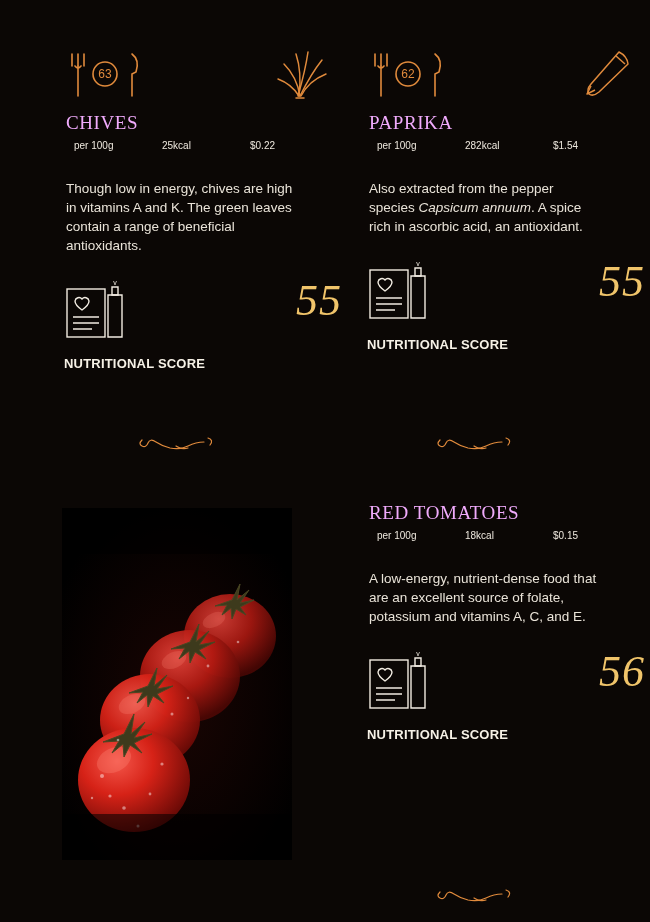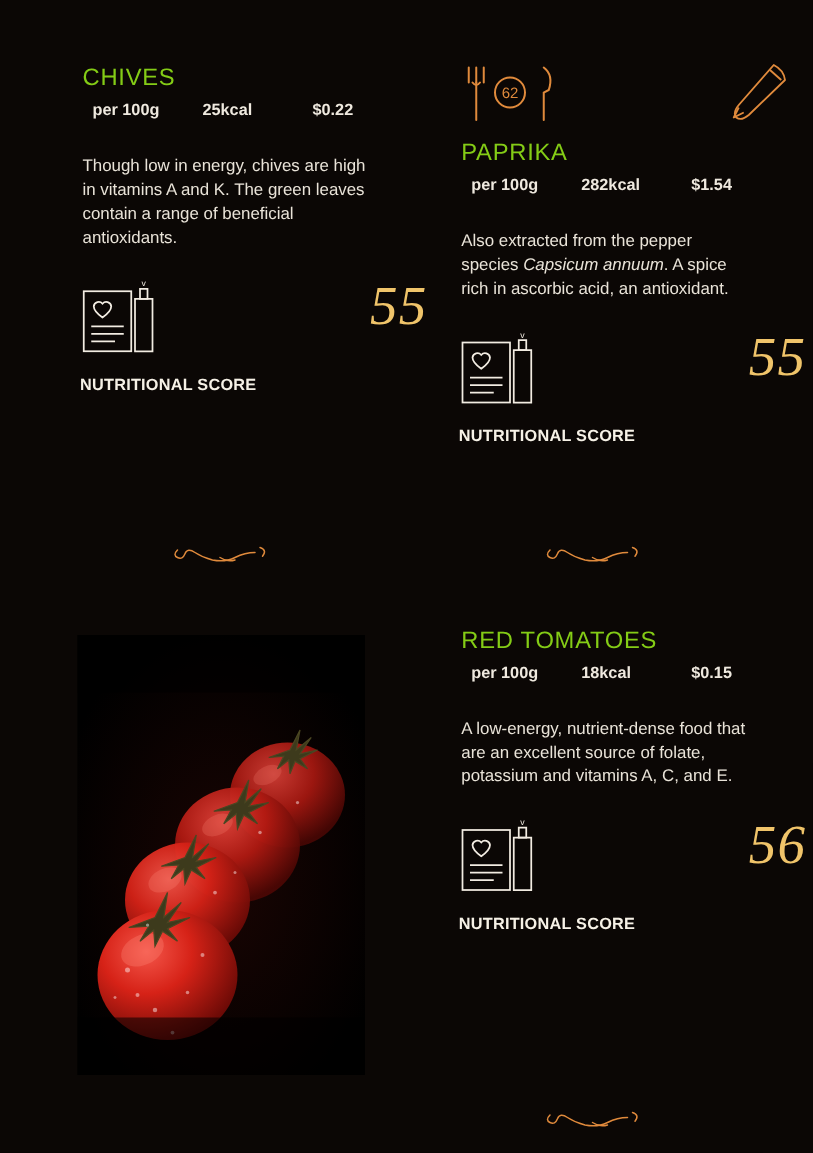--- a/index.html
+++ b/index.html
@@ -49,31 +49,31 @@
   }
   .score-badge-text {
     font-size: 12px;
     fill: #e08a3c;
   }
 
   
   .title {
     font-size: 19px;
     letter-spacing: 0.6px;
-    color: #84cc16;
+    color: #f0abfc;
     margin: 2px 0 6px 4px;
     font-weight: 400;
+    font-family: Liberation Serif, serif;
   }
   .meta {
     margin-left: 12px;
-    font-size: 13px;
+    font-size: 10px;
     color: #efe9df;
     display: flex;
     gap: 26px;
-    font-weight: bold;
   }
   .meta .m-serv { min-width: 62px; }
   .meta .m-kcal { min-width: 62px; }
 
   .desc {
     margin: 28px 0 0 4px;
     font-size: 13.5px;
     line-height: 19px;
     color: #e9e3d8;
     width: 232px;
@@ -132,20 +132,44 @@
   }
   .tomato-svg { display: block; }
 </style>
 </head>
 <body>
 
 <div class="page">
 
   <div class="card left" style="top:50px;">
 
+    <div class="toprow">
+      <svg class="cutlery" viewBox="0 0 86 52">
+        <g stroke="#e08a3c" stroke-width="1.6" fill="none" stroke-linecap="round">
+          <path d="M10 4 L10 16 M16 4 L16 16 M22 4 L22 16"></path>
+          <path d="M16 16 L16 46"></path>
+          <path d="M13 16 q3 4 6 0"></path>
+          <path d="M70 4 q8 6 4 18 l-4 2 L70 46"></path>
+          <circle cx="43" cy="24" r="12"></circle>
+        </g>
+        <text class="score-badge-text" x="43" y="28" text-anchor="middle">63</text>
+      </svg>
+
+      <svg class="food-icon" viewBox="0 0 60 56">
+        <g stroke="#e08a3c" stroke-width="1.5" fill="none" stroke-linecap="round">
+          <path d="M26 50 C30 36 34 20 36 6"></path>
+          <path d="M28 50 C34 38 42 24 50 14"></path>
+          <path d="M27 50 C29 34 28 20 24 8"></path>
+          <path d="M28 50 C26 38 20 26 12 18"></path>
+          <path d="M29 50 C34 40 44 32 54 28"></path>
+          <path d="M27 50 C22 42 14 36 6 33"></path>
+          <path d="M24 52 L32 52"></path>
+        </g>
+      </svg>
+    </div>
 
     <div class="title">CHIVES</div>
     <div class="meta">
       <span class="m-serv">per 100g</span>
       <span class="m-kcal">25kcal</span>
       <span class="m-price">$0.22</span>
     </div>
 
     <div class="desc">Though low in energy, chives are high in vitamins A and K. The green leaves contain a range of beneficial antioxidants.</div>
 

